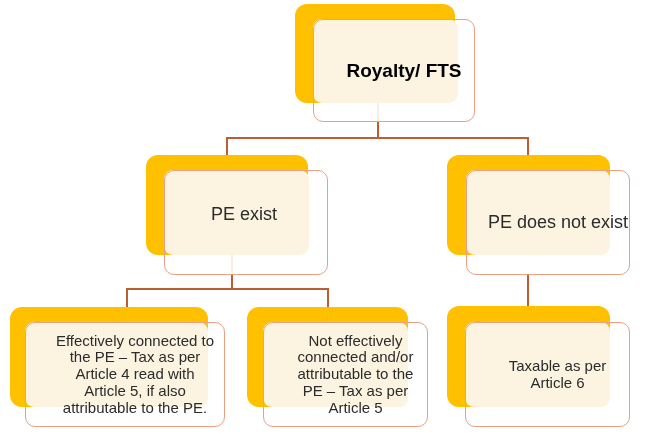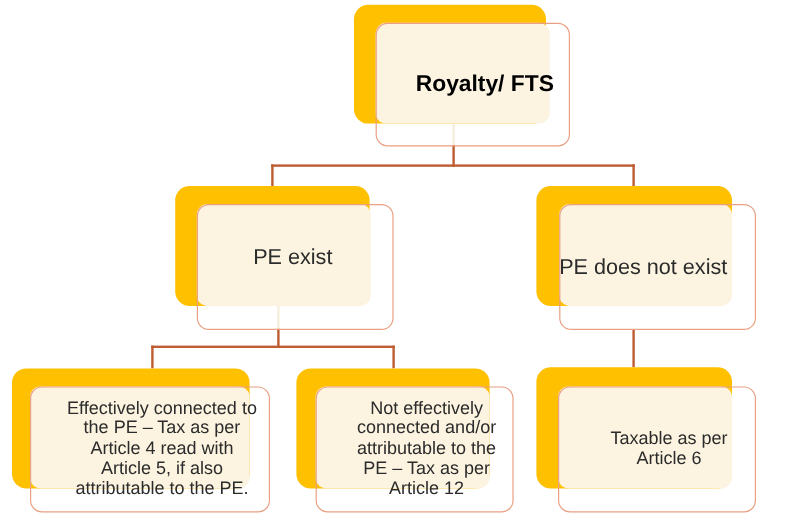--- a/index.html
+++ b/index.html
@@ -55,21 +55,21 @@
     <div class="shape-back" style="left:146px;top:155px;width:162px;height:100px;"></div>
     <div class="shape-front" style="left:164px;top:170px;width:145px;height:85px;"></div>
     <div class="shape-outline" style="left:164px;top:170px;width:164px;height:105px;"></div>
     <div class="node-label lvl2" style="left:152px;top:170px;width:164px;height:88px;">PE exist</div>
   </div>
 
   <div class="node">
     <div class="shape-back" style="left:447px;top:155px;width:163px;height:100px;"></div>
     <div class="shape-front" style="left:466px;top:170px;width:144px;height:85px;"></div>
     <div class="shape-outline" style="left:466px;top:170px;width:164px;height:105px;"></div>
-    <div class="node-label lvl2" style="left:444px;top:170px;width:164px;height:105px;">PE does not exist</div>
+    <div class="node-label lvl2" style="left:466px;top:170px;width:164px;height:105px;">PE does not exist</div>
   </div>
 
   <div class="node">
     <div class="shape-back" style="left:10px;top:307px;width:198px;height:100px;"></div>
     <div class="shape-front" style="left:25px;top:322px;width:183px;height:85px;"></div>
     <div class="shape-outline" style="left:25px;top:322px;width:200px;height:105px;"></div>
     <div class="node-label" style="left:25px;top:322px;width:200px;height:105px;">Effectively connected to
 the PE – Tax as per
 Article 4 read with
 Article 5, if also
@@ -77,21 +77,21 @@
   </div>
 
   <div class="node">
     <div class="shape-back" style="left:247px;top:307px;width:161px;height:100px;"></div>
     <div class="shape-front" style="left:263px;top:322px;width:145px;height:85px;"></div>
     <div class="shape-outline" style="left:263px;top:322px;width:165px;height:105px;"></div>
     <div class="node-label" style="left:263px;top:322px;width:165px;height:105px;">Not effectively
 connected and/or
 attributable to the
 PE – Tax as per
-Article 12</div>
+Article 5</div>
   </div>
 
   <div class="node">
     <div class="shape-back" style="left:447px;top:306px;width:163px;height:101px;"></div>
     <div class="shape-front" style="left:465px;top:322px;width:145px;height:85px;"></div>
     <div class="shape-outline" style="left:465px;top:322px;width:165px;height:105px;"></div>
     <div class="node-label" style="left:465px;top:322px;width:165px;height:105px;">Taxable as per
 Article 6</div>
   </div>
 

